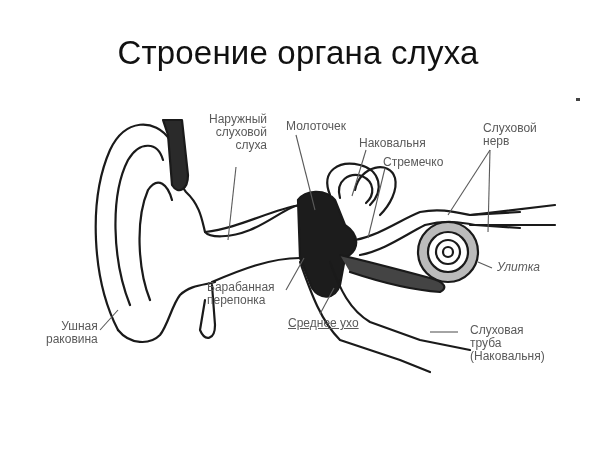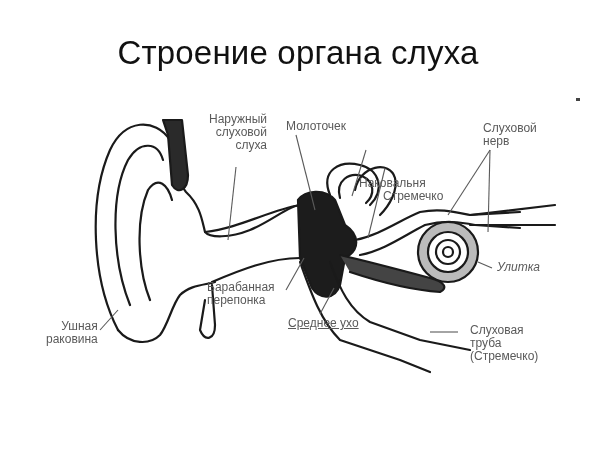--- a/index.html
+++ b/index.html
@@ -67,33 +67,33 @@
   </g>
   <rect x="576" y="98" width="4" height="3" fill="#444"></rect>
 </svg>
 
 <div class="lbl" style="left:209px;top:113px;text-align:right;">
   <span>Наружный</span>
     <span>слуховой</span>
     <span>слуха</span>
 </div>
 <div class="lbl" style="left:286px;top:120px;">Молоточек</div>
-<div class="lbl" style="left:359px;top:137px;margin-top:40px;">Наковальня</div>
-<div class="lbl" style="left:383px;top:156px;margin-top:34px;">Стремечко</div>
+<div class="lbl" style="left:359px;top:137px;">Наковальня</div>
+<div class="lbl" style="left:383px;top:156px;">Стремечко</div>
 <div class="lbl" style="left:483px;top:122px;">
   <span>Слуховой</span>
     <span>нерв</span>
 </div>
 <div class="lbl" style="left:497px;top:261px;font-style:italic;">Улитка</div>
 <div class="lbl" style="left:207px;top:281px;">
   <span>Барабанная</span>
     <span>перепонка</span>
 </div>
 <div class="lbl" style="left:288px;top:317px;text-decoration:underline;">Среднее ухо</div>
 <div class="lbl" style="left:46px;top:320px;text-align:right;">
   <span>Ушная</span>
     <span>раковина</span>
 </div>
 <div class="lbl" style="left:470px;top:324px;">
   <span>Слуховая</span>
     <span>труба</span>
-    <span>(Стремечко)</span>
+    <span>(Наковальня)</span>
 </div>
 
 </body></html>

